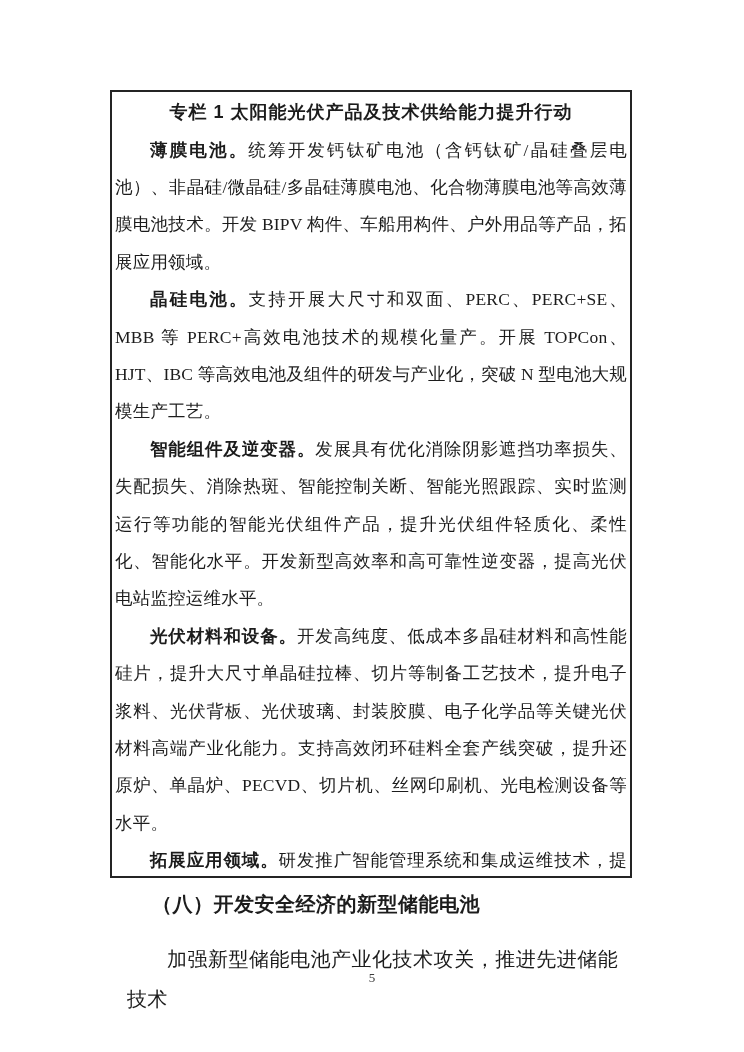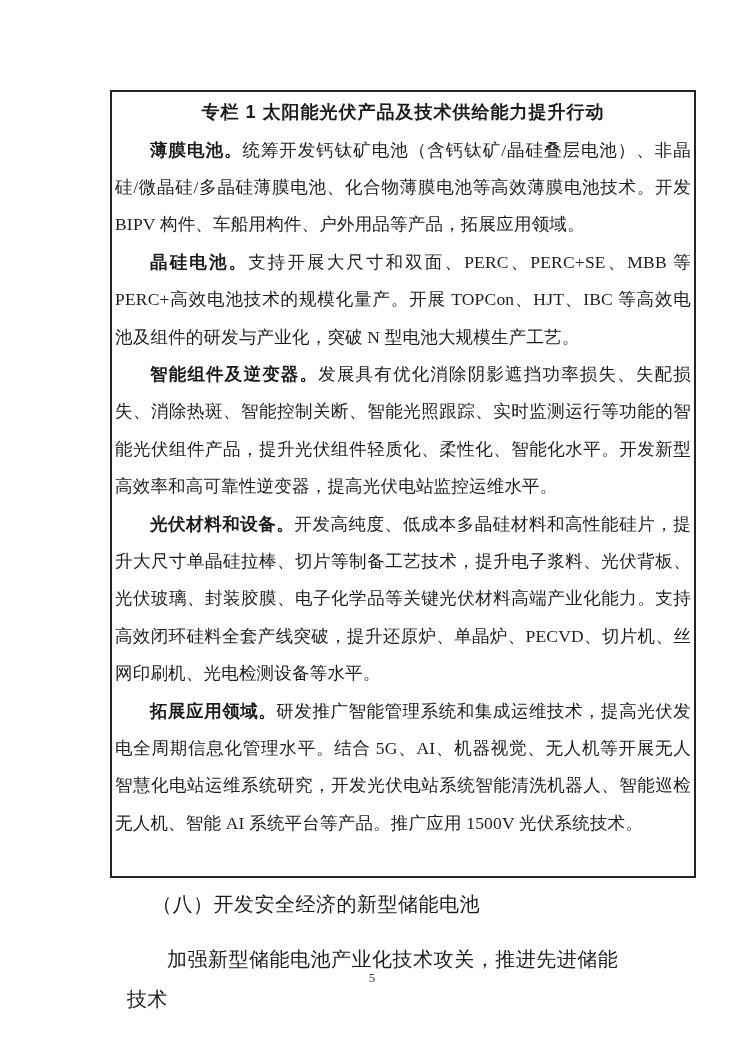--- a/index.html
+++ b/index.html
@@ -10,21 +10,21 @@
     margin: 0 auto;
     background: #ffffff;
     color: #1c1c1c;
     font-family: "Liberation Serif", "DejaVu Serif", serif;
     overflow: hidden;
   }
   .panel {
     position: absolute;
     left: 110px;
     top: 90px;
-    width: 586px;
+    width: 522px;
     height: 788px;
     box-sizing: border-box;
     border: 2px solid #242424;
     padding: 2px 3px 0 3px;
     overflow: hidden;
   }
   .panel-title {
     font-family: "Liberation Sans", "DejaVu Sans", sans-serif;
     font-weight: bold;
     font-size: 18px;
@@ -44,21 +44,21 @@
   .lead {
     font-weight: bold;
   }
   .below-box {
     position: absolute;
     left: 112px;
     top: 884px;
     width: 521px;
   }
   .section-heading {
-    font-weight: normal;
+    font-weight: bold;
     font-size: 20px;
     line-height: 40px;
     text-indent: 2em;
     margin: 0;
     letter-spacing: 0.5px;
   }
   .section-paragraph {
     font-size: 20px;
     line-height: 40px;
     text-indent: 2em;

